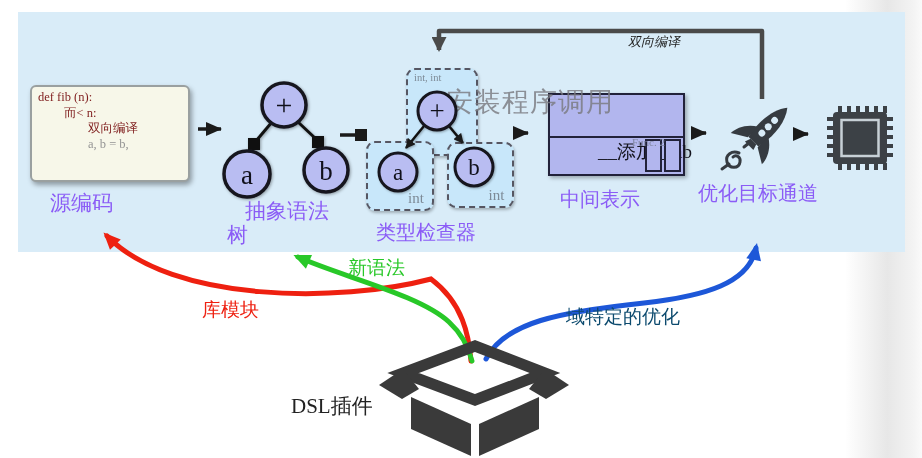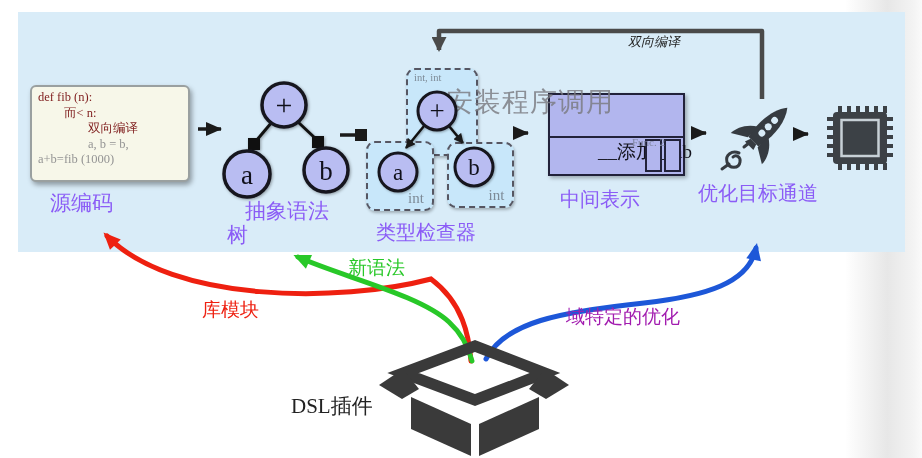--- a/index.html
+++ b/index.html
@@ -64,35 +64,34 @@
   .lbl{position:absolute;z-index:5;color:#8b5cf6;white-space:nowrap;}
   .lbl-src{left:50px;top:189px;font-size:21px;}
   .lbl-ast1{left:245px;top:197px;font-size:21px;}
   .lbl-ast2{left:227px;top:221px;font-size:21px;}
   .lbl-tc{left:376px;top:211px;font-size:20px;margin-top:8px;}
   .lbl-ir{left:560px;top:186px;font-size:20px;}
   .lbl-target{left:698px;top:180px;font-size:20px;}
   .lbl-feedback{left:628px;top:33px;font-size:13px;font-style:italic;color:#1f1f1f;}
   .lbl-red{left:202px;top:297px;font-size:19px;color:#ee2010;}
   .lbl-green{left:348px;top:255px;font-size:19px;color:#28c828;}
-  .lbl-blue{left:566px;top:304px;font-size:19px;color:#a21caf;text-align:right;}
+  .lbl-blue{left:566px;top:304px;font-size:19px;color:#0c4a6e;text-align:right;}
   .lbl-box{left:291px;top:392px;font-size:21px;color:#222;}
 </style>
 </head>
 <body>
 
 <div class="edge-band"></div>
 <div class="panel"></div>
 
 <div class="src-box">
   <div class="code-line c-green">def fib (n):</div>
   <div class="code-line c-green ind1">而&lt; n:</div>
   <div class="code-line c-green ind2">双向编译</div>
   <div class="code-line c-gray ind2">a, b = b,</div>
-  <div class="code-line c-gray">a+b=fib (1000)</div>
 </div>
 
 <div class="ir-box">
   <div class="ir-divider"></div>
   <div class="ir-func">Func. 2</div>
   <div class="ir-text">__添加__ab</div>
   <div class="ir-cell c1"></div>
   <div class="ir-cell c2"></div>
 </div>
 

